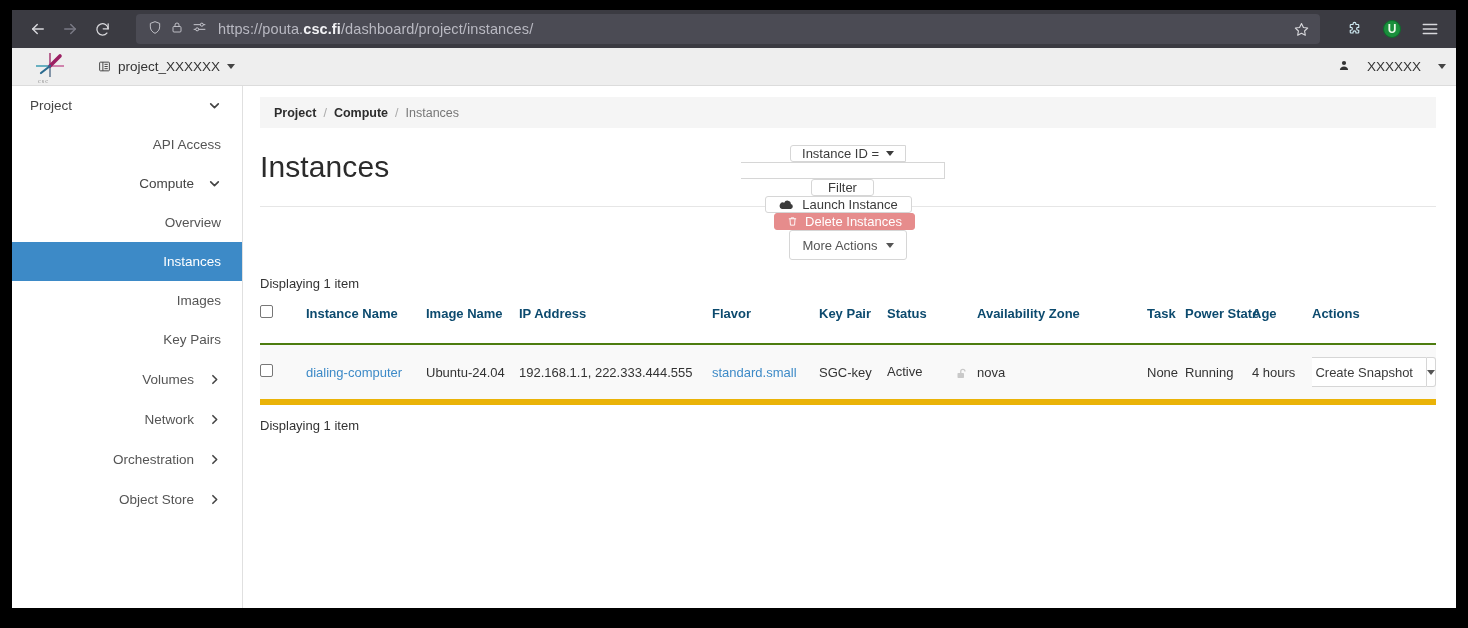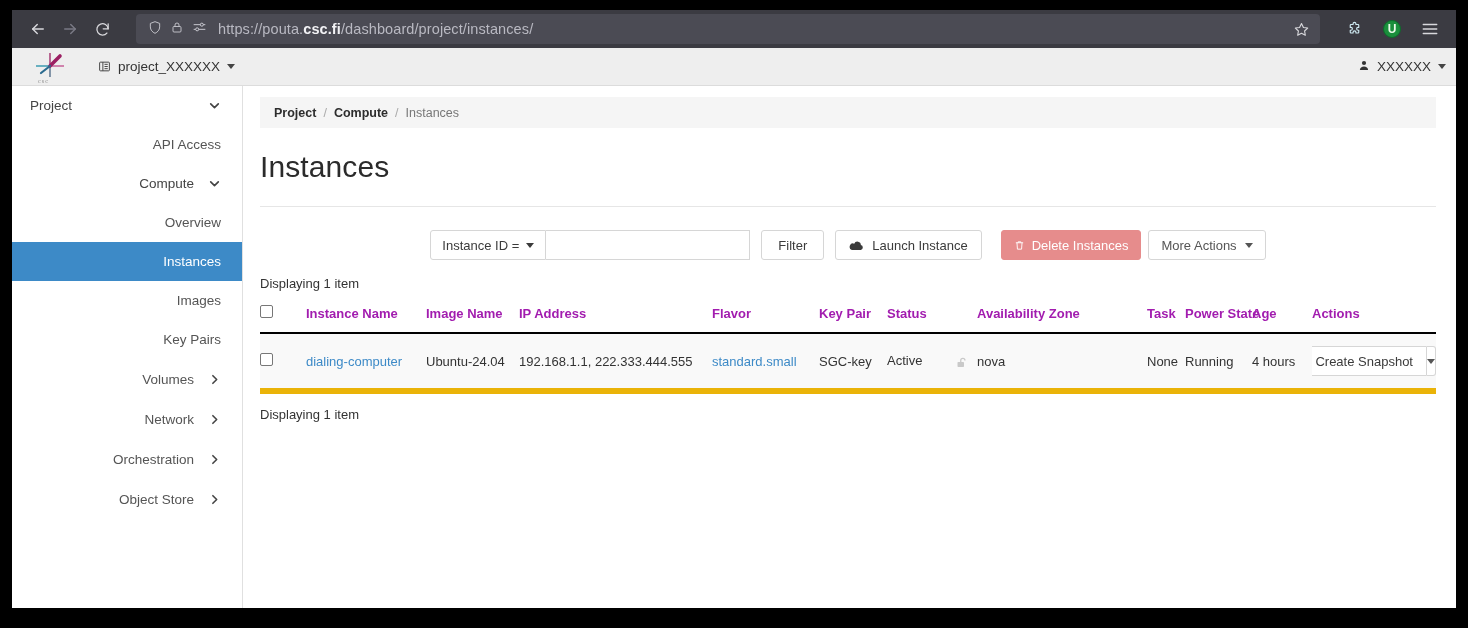--- a/index.html
+++ b/index.html
@@ -90,21 +90,21 @@
     position: absolute; left: 12px; bottom: 0px;
     font-size: 6px; letter-spacing: 1.1px; color: #8b8b8b;
     font-family: "Liberation Serif", serif;
   }
   .proj-switch {
     display: flex; align-items: center; gap: 7px;
     font-size: 13.5px; color: #333;
   }
   .proj-switch .grid-ico { color: #444; display: flex; }
   .caret { width: 0; height: 0; border-left: 4px solid transparent; border-right: 4px solid transparent; border-top: 5px solid #444; display:inline-block; }
-  .topbar-right { margin-left: auto; display: flex; align-items: center; gap: 7px; font-size: 13.5px; color: #333; }
+  .topbar-right { margin-left: auto; display: flex; align-items: center; gap: 17px; font-size: 13.5px; color: #333; }
 
   .body-row { flex: 1 1 auto; display: flex; min-height: 0; }
 
   
   .sidebar {
     width: 231px; flex: none;
     background: #fff;
     border-right: 1px solid #e0e0e0;
     padding-top: 0px;
     font-size: 13.5px;
@@ -143,22 +143,22 @@
   .crumb .cur { color: #777; }
 
   .ptitle {
     font-size: 30px; font-weight: normal; color: #2b2b2b;
     margin: 22px 0 0 0; padding-bottom: 22px;
     border-bottom: 1px solid #e6e6e6;
     letter-spacing: .1px;
   }
 
   .toolbar {
-    display: flex; align-items: center; justify-content: center;
-    gap: 0px; margin-top: 23px; height: 30px;
+    display: flex; align-items: center; justify-content: flex-end;
+    gap: 0px; margin-top: 23px; height: 30px; flex-direction: column;
   }
   .btn {
     height: 30px;
     border: 1px solid #d6d6d6;
     background: #fff;
     border-radius: 3px;
     font-size: 13px; color: #3b3b3b;
     display: flex; align-items: center; justify-content: center;
     padding: 0 12px;
     white-space: nowrap;
@@ -178,23 +178,23 @@
     background: #e68c8c; border-color: #e68c8c; color: #fff;
     gap: 7px; margin-right: 7px; padding: 0 12px;
   }
   .btn.more { color: #555; gap: 8px; padding: 10px 12px; }
   .caret-d { width:0;height:0;border-left:4px solid transparent;border-right:4px solid transparent;border-top:5px solid currentColor; }
 
   .count { font-size: 13px; color: #333; margin-top: 16px; }
 
   table.items { width: 100%; border-collapse: collapse; margin-top: 8px; table-layout: fixed; }
   table.items th {
-    text-align: left; font-size: 13px; font-weight: bold; color: #a21caf;
-    padding: 6px 0 11px 0;
-    border-bottom: 2px solid #000000;
+    text-align: left; font-size: 13px; font-weight: bold; color: #0c4a6e;
+    padding: 6px 0 22px 0;
+    border-bottom: 2px solid #4d7c0f;
     white-space: nowrap;
   }
   table.items td {
     font-size: 13px; color: #333;
     padding: 12px 0;
     background: #f9f9f9;
     border-bottom: 6px solid #eab308;
     white-space: nowrap; overflow: hidden;
   }
   table.items a { color: #3d8ac7; text-decoration: none; }

